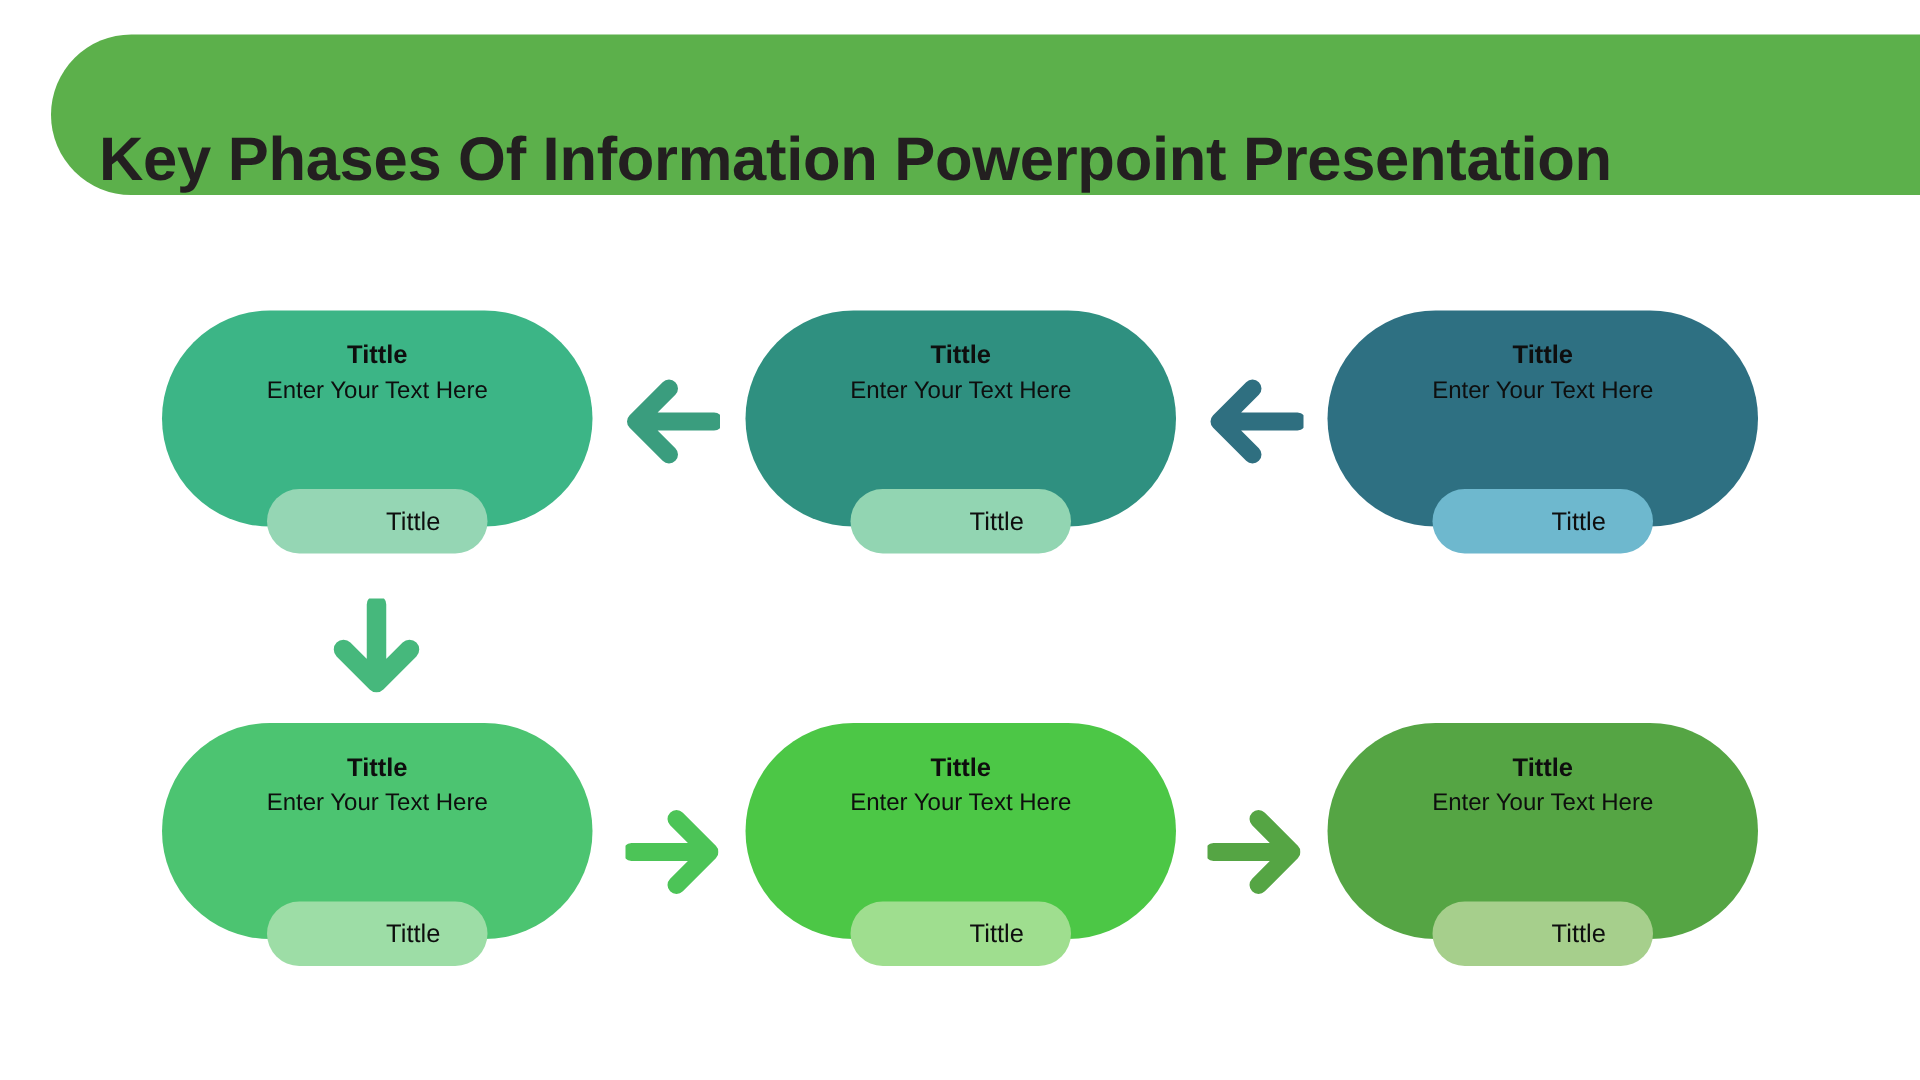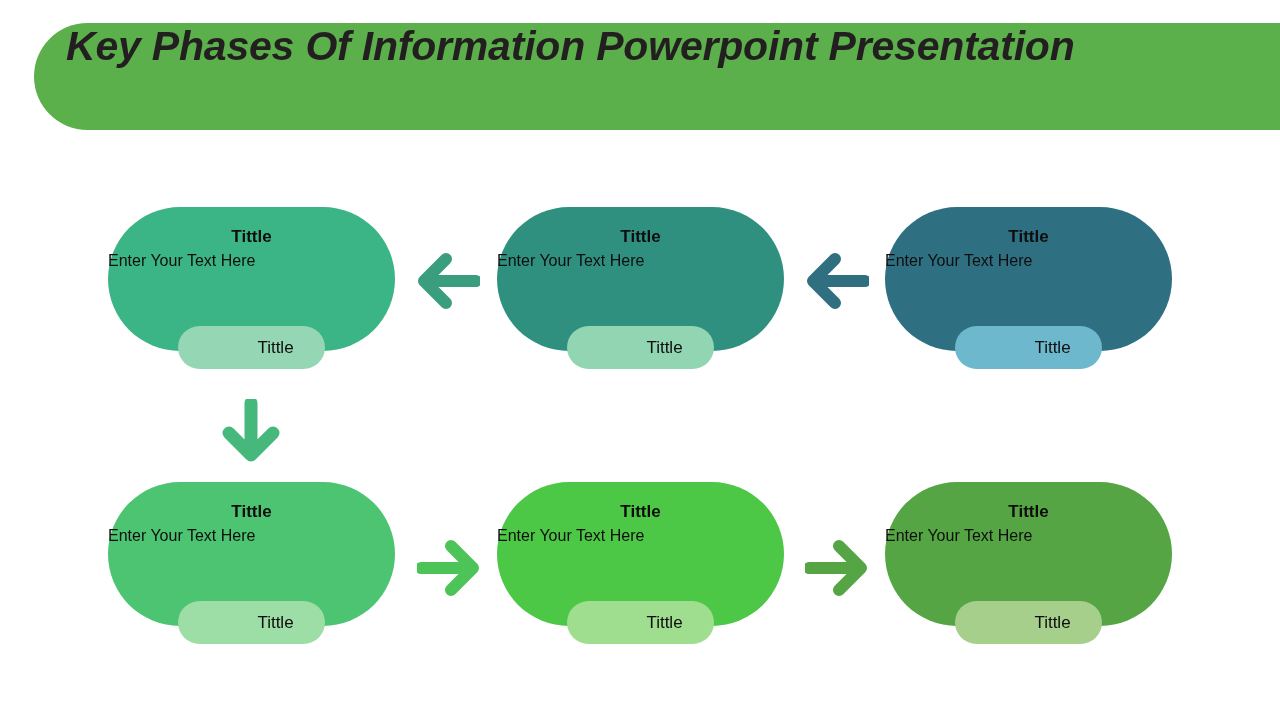--- a/index.html
+++ b/index.html
@@ -19,22 +19,21 @@
   
   #title-bar {
     position: absolute;
     left: 34px;
     top: 23px;
     width: 1246px;
     height: 107px;
     background: #5cb04b;
     border-radius: 54px 0 0 54px;
     display: flex;
-    align-items: flex-start;
-    font-style: italic;
+    align-items: flex-end;
   }
   #title-text {
     margin-left: 32px;
     font-size: 41px;
     font-weight: bold;
     color: #231f20;
     letter-spacing: -0.2px;
     white-space: nowrap;
   }
 
@@ -70,20 +69,21 @@
     text-align: center;
     font-size: 17px;
     font-weight: bold;
     color: #0e0e0e;
   }
   .phase-desc {
     position: absolute;
     left: 0;
     top: 45px;
     width: 100%;
+    text-align: center;
     font-size: 16px;
     font-weight: normal;
     color: #0e0e0e;
   }
   .phase-badge {
     position: absolute;
     left: 70px;
     top: 119px;
     width: 147px;
     height: 43px;

